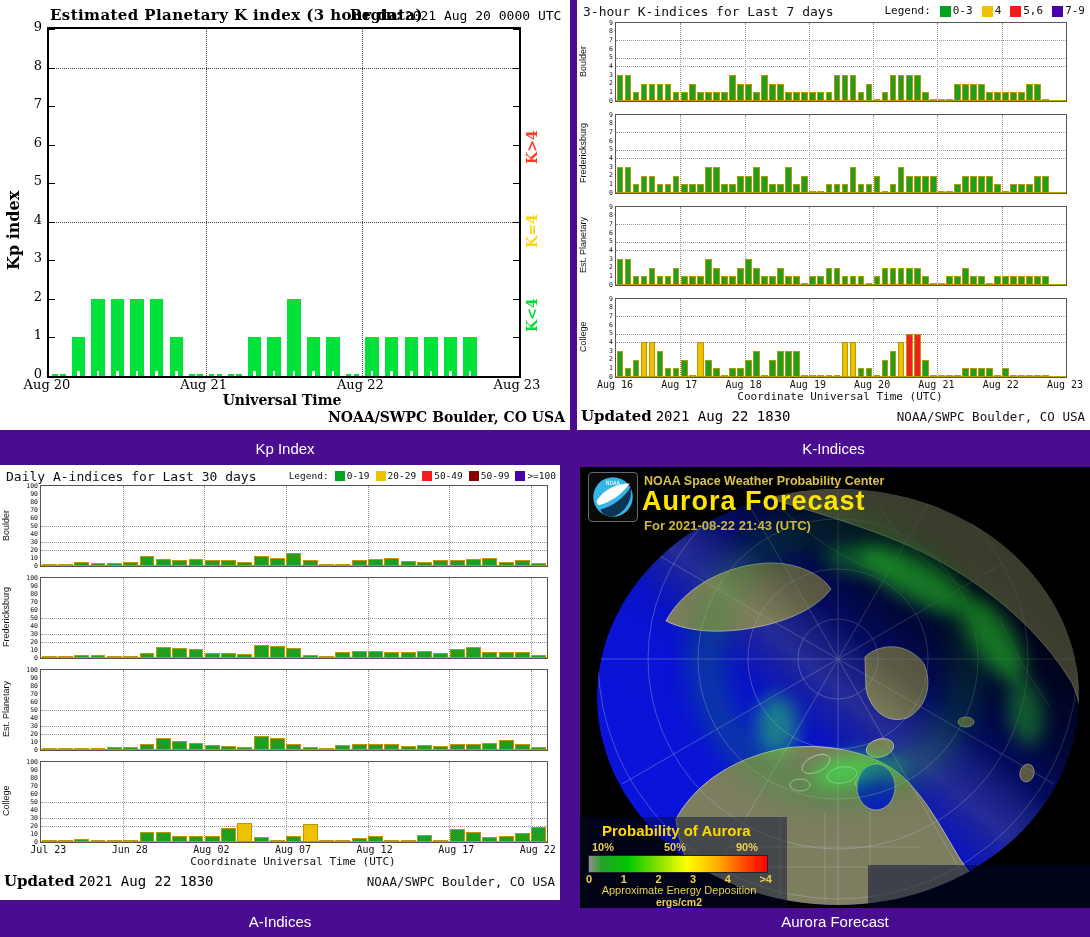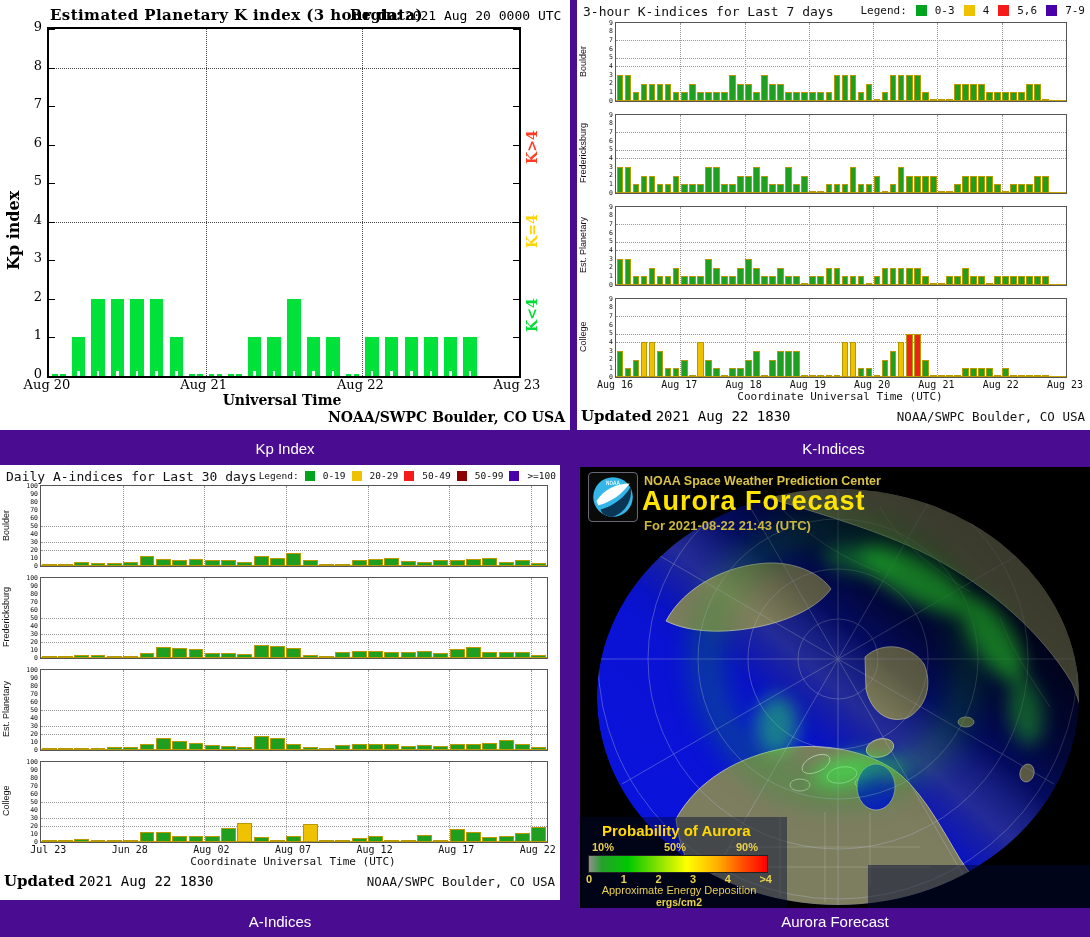--- a/index.html
+++ b/index.html
@@ -33,21 +33,21 @@
   .kp-xlabel{position:absolute;left:47px;width:470px;top:392px;text-align:center;font:bold 14px "DejaVu Serif",serif;color:#000}
   .kp-thresh{position:absolute;left:524px;writing-mode:vertical-rl;transform:rotate(180deg);font:bold 14px "DejaVu Serif",serif;height:82px;text-align:center;white-space:nowrap}
   .kp-foot-left{position:absolute;left:3px;top:409px;font-size:14px;color:#000;white-space:nowrap}
   .kp-foot-left .b{font-size:15px}
   .kp-foot-right{position:absolute;right:5px;top:409px;font:bold 14px "DejaVu Serif",serif;color:#000}
   
   .st-title{position:absolute;left:6px;top:4px;font:13px "DejaVu Sans Mono",monospace;color:#111;white-space:nowrap}
   .legend{position:absolute;display:flex;align-items:center;font:11px "DejaVu Sans Mono",monospace;color:#111;white-space:nowrap}
   #k7-legend{right:5px;top:4px;gap:9px}
   #a30-legend{right:4px;top:5px;gap:6px;font-size:9.5px}
-  .leg-item{display:flex;align-items:center;gap:8px}
+  .leg-item{display:flex;align-items:flex-end;gap:2px}
   .sq{display:inline-block}
   .st-name{position:absolute;writing-mode:vertical-rl;transform:rotate(180deg);font-size:9px;color:#111;text-align:center;width:13px}
   .st-ytick{position:absolute;text-align:right;font:6.5px "DejaVu Sans Mono",monospace;color:#111}
   .st-plot{position:absolute;border:1px solid #555;background:#fff}
   .hgrid{position:absolute;left:0;right:0;border-top:1px dotted #999}
   .vgrid{position:absolute;top:0;bottom:0;border-left:1px dotted #999}
   .baseline{position:absolute;left:0;right:0;bottom:0;height:1px;background:#c9a400}
   .sbar{position:absolute;bottom:0;box-sizing:border-box;border:1px solid #b89a00}
   .st-xticks{position:absolute;left:0;width:100%;height:14px}
   .st-xtick{position:absolute;transform:translateX(-50%);font:10px "DejaVu Sans Mono",monospace;color:#111;white-space:nowrap}
@@ -875,21 +875,21 @@
   </svg>
   <div class="noaa-logo">
     <svg width="50" height="50" viewBox="0 0 48 48">
       <rect x="0.5" y="0.5" width="47" height="47" rx="4" fill="#0a0a08" stroke="#667" stroke-width="1"></rect>
       <circle cx="24" cy="24" r="19" fill="#34b7e8"></circle>
       <text x="24" y="12" font-size="5.5" font-family="DejaVu Sans Mono, monospace" fill="#fff" text-anchor="middle">NOAA</text>
       <path d="M8,28 C15,17 27,11 40,11 C33,21 22,29 10,32 Z" fill="#fff"></path>
       <path d="M12,36 C24,33 35,25 41,14 C43,27 36,39 24,43 C18,43 13,40 12,36 Z" fill="#0a3555"></path>
     </svg>
   </div>
-  <div class="au-agency">NOAA Space Weather Prediction Center</div>
+  <div class="au-agency">NOAA Space Weather Probability Center</div>
   <div class="au-title">Aurora Forecast</div>
   <div class="au-for">For 2021-08-22 21:43 (UTC)</div>
   <div class="au-prob-title">Probability of Aurora</div>
   <div class="au-prob-ticks">
     <span>10%</span>
     <span>50%</span>
     <span>90%</span>
   </div>
   <div class="au-bar"></div>
   <div class="au-energy-ticks">

